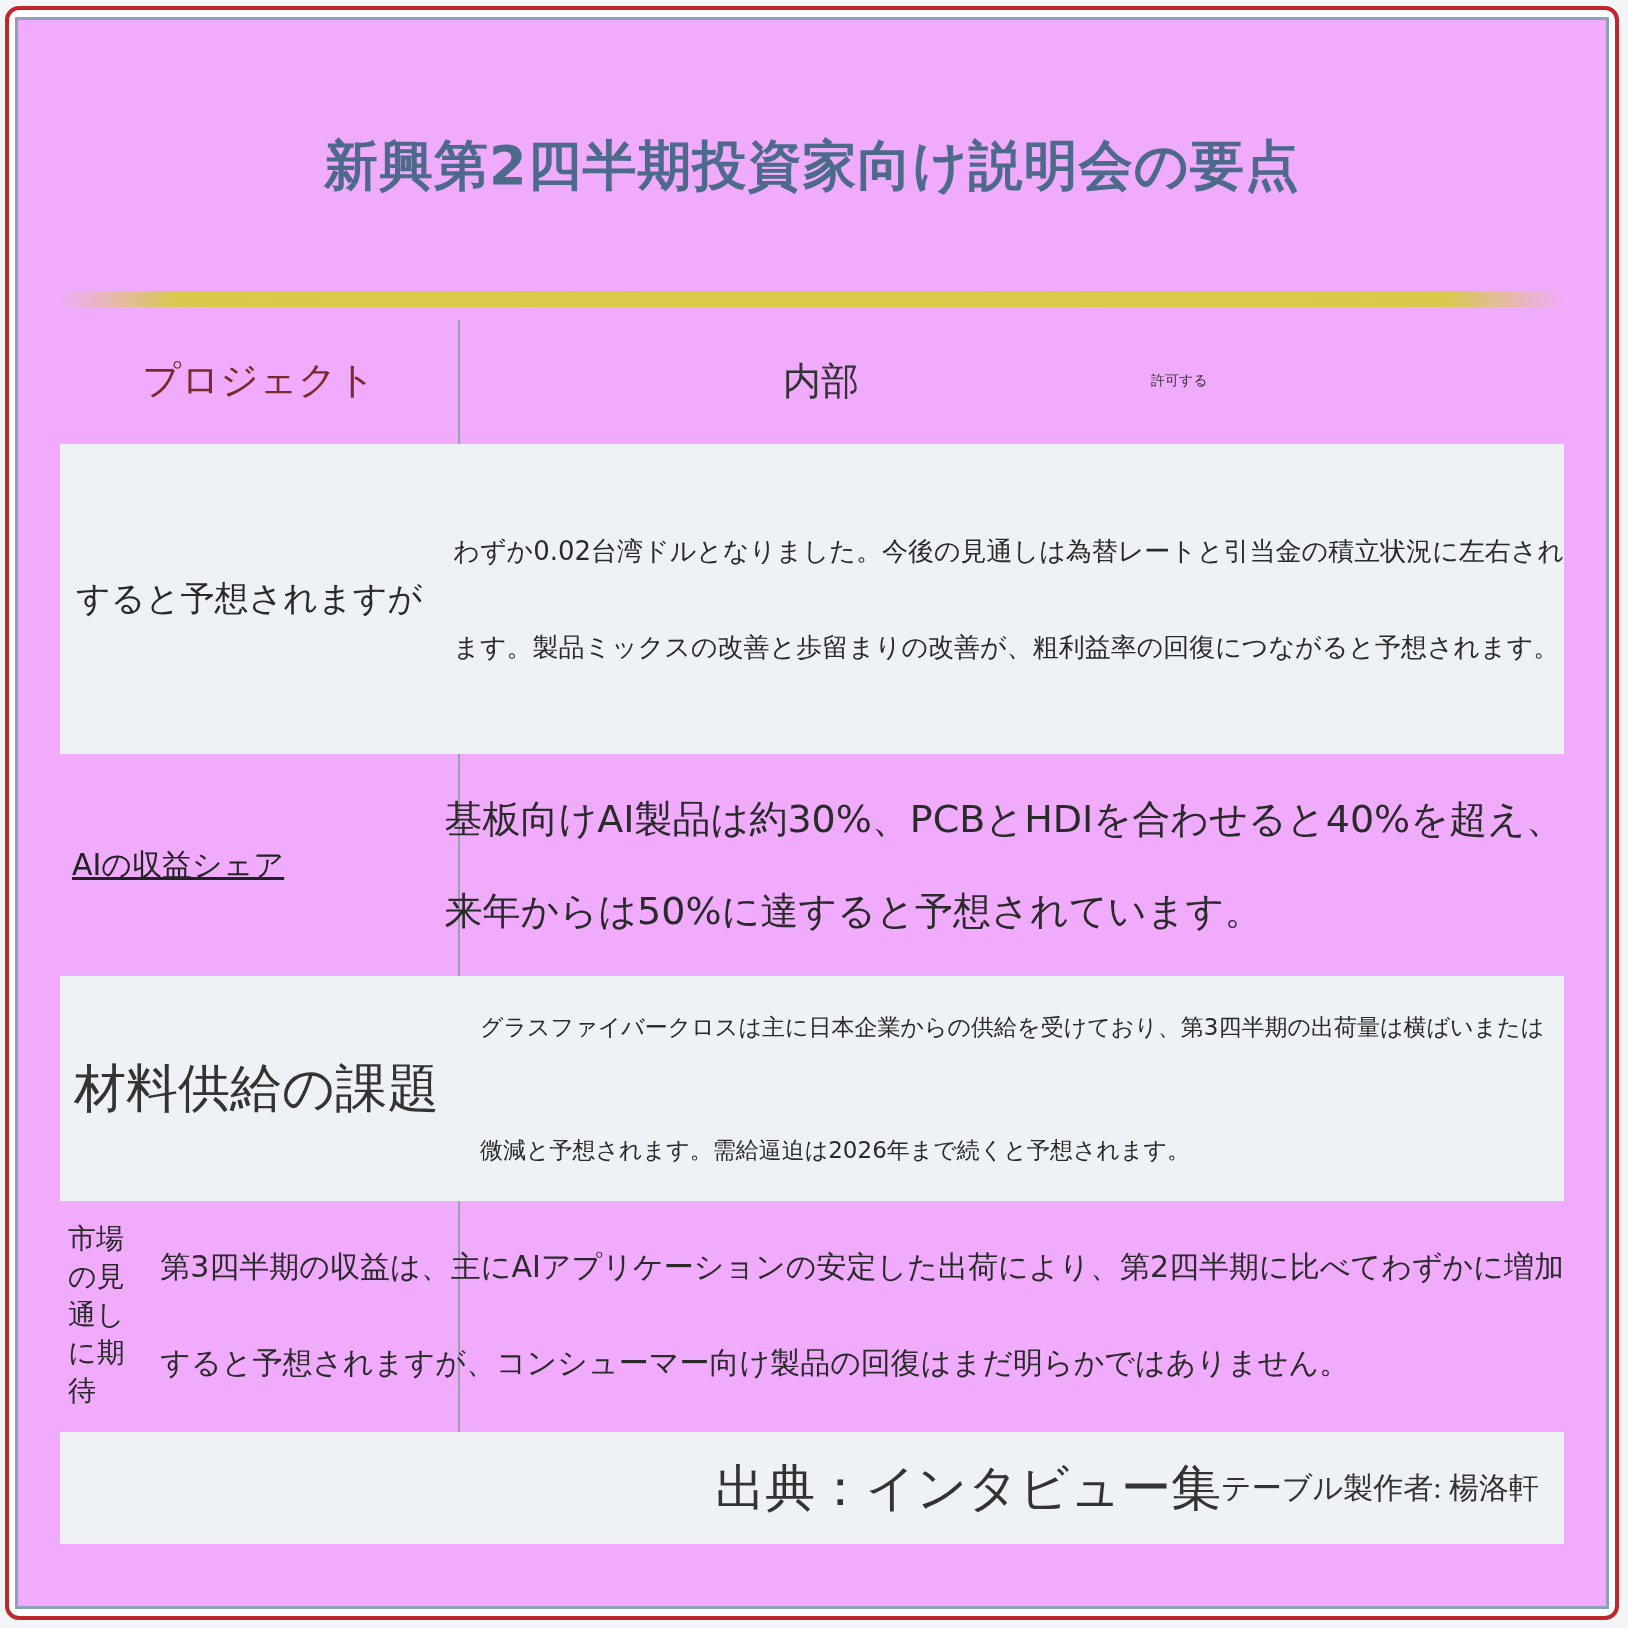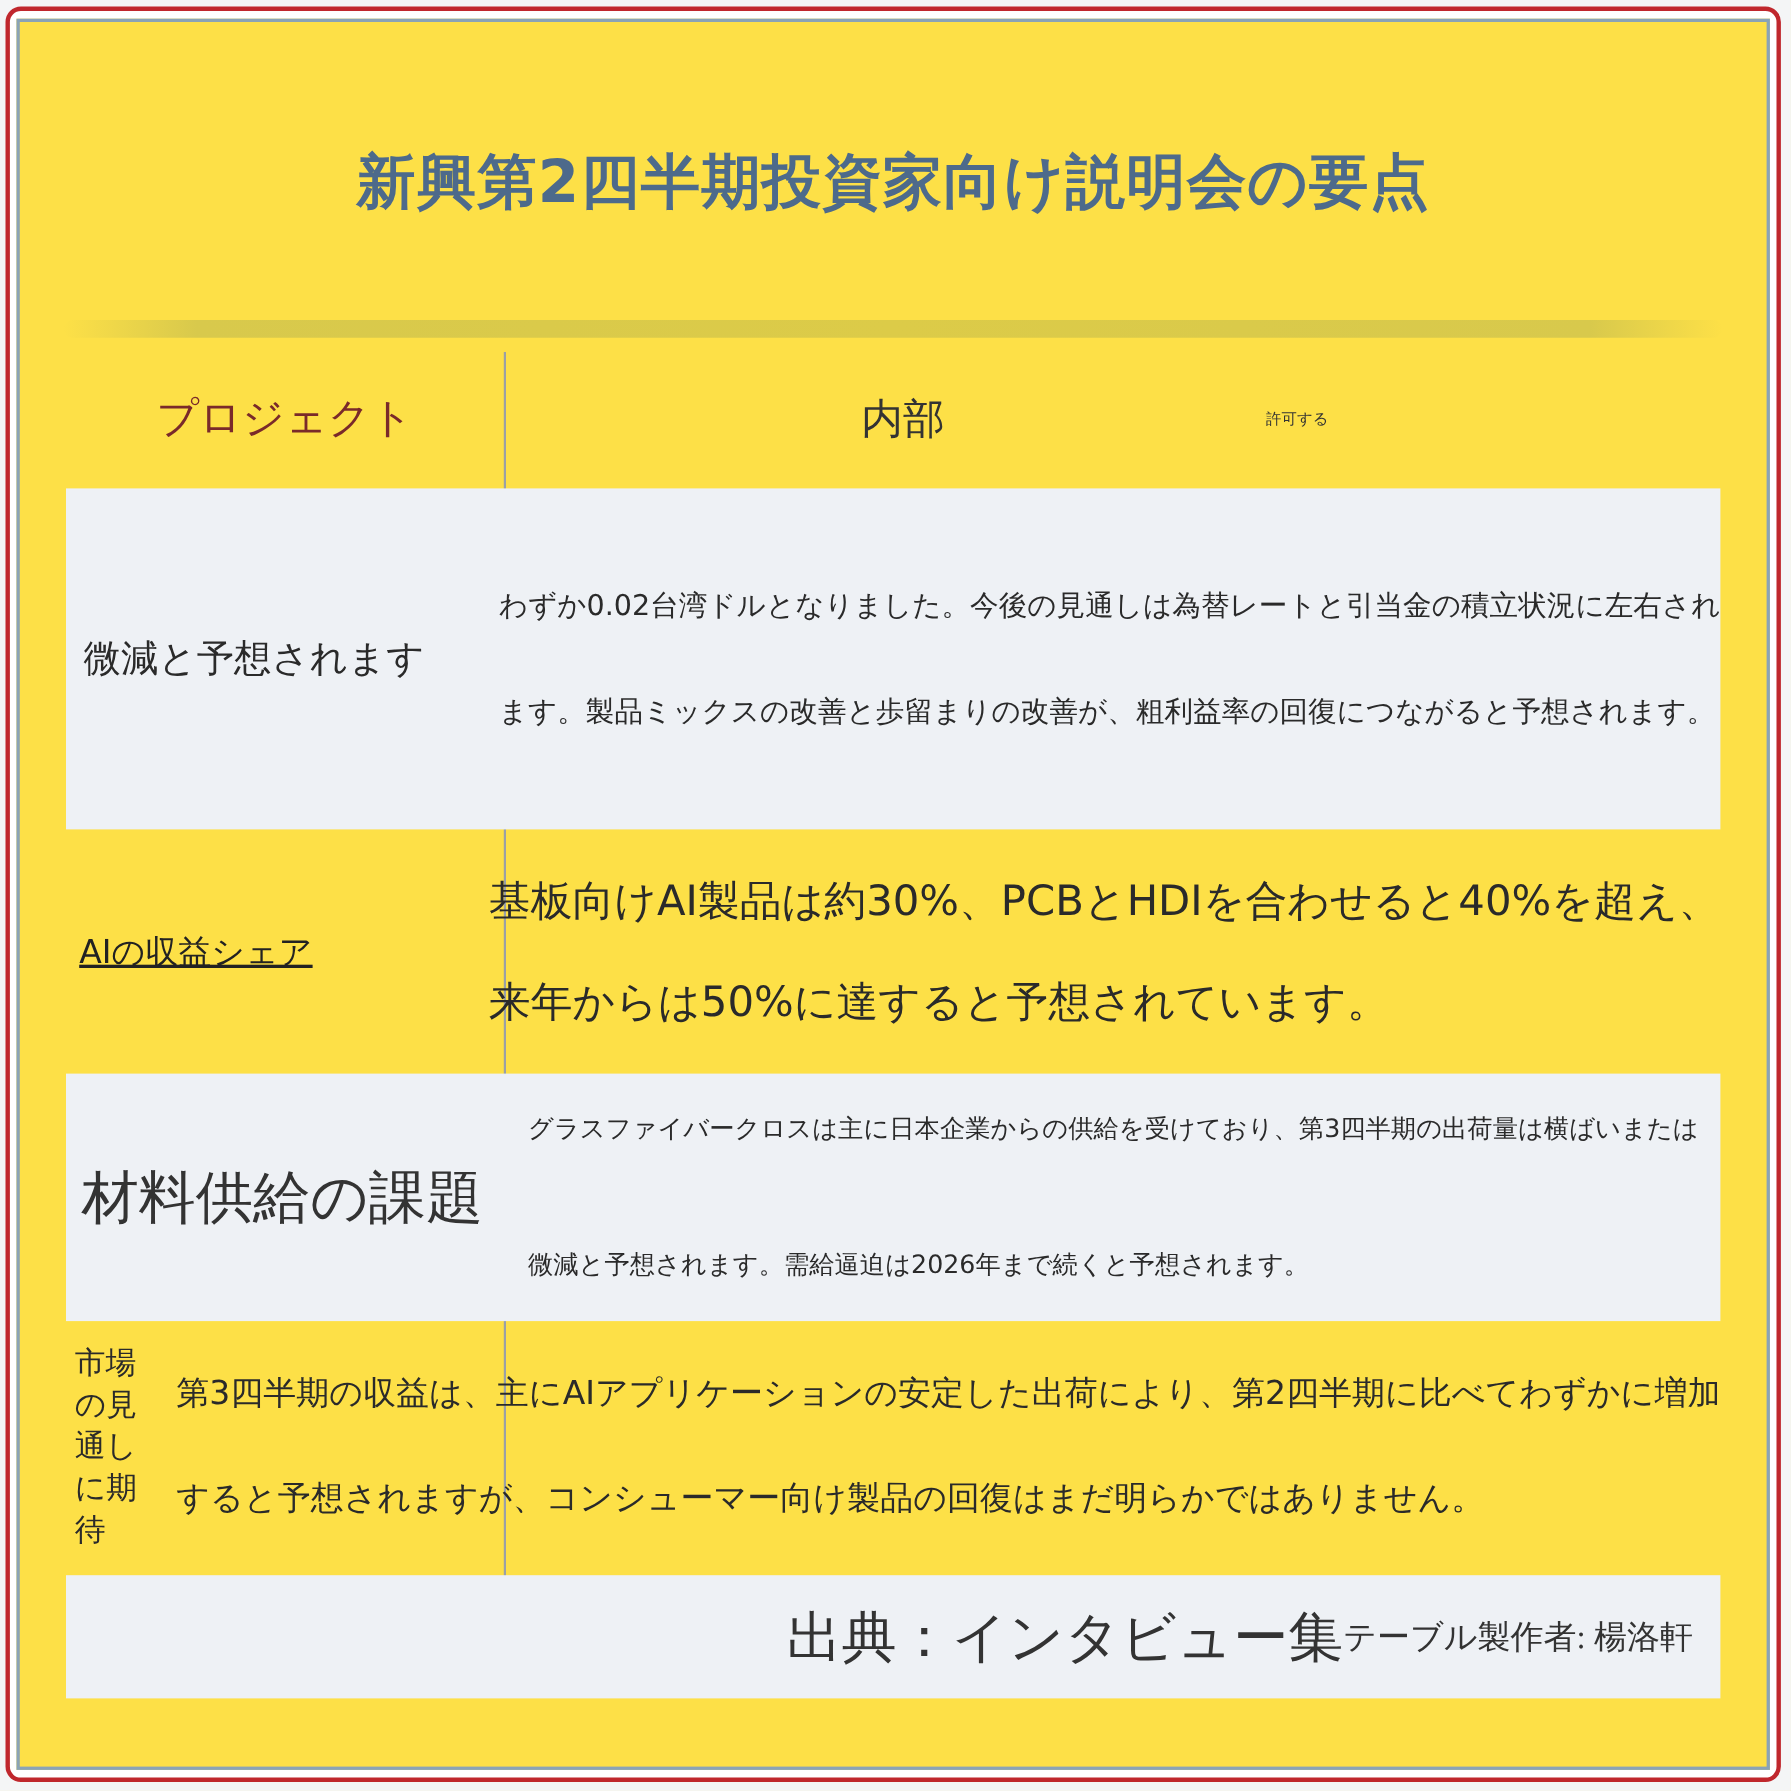--- a/index.html
+++ b/index.html
@@ -21,21 +21,21 @@
       border: 4px solid #c0272d;
       border-radius: 14px;
       box-sizing: border-box;
       background: #ffffff;
     }
     .frame-inner {
       position: absolute;
       left: 6px; top: 7px; right: 6px; bottom: 7px;
       border: 3px solid #8aa3b6;
       box-sizing: border-box;
-      background: #fde047;
+      background: #f0abfc;
     }
     .title {
       position: absolute;
       left: 0; right: 0;
       top: 110px;
       text-align: center;
       font-size: 54px;
       font-weight: bold;
       color: #4d6a8b;
       letter-spacing: 1px;
@@ -161,21 +161,21 @@
       <div class="row header-row">
         <div class="cell-left h-left">プロジェクト</div>
         <div class="cell-right h-right">
           <span class="col-title">内部</span>
           <span class="permit">許可する</span>
         </div>
       </div>
 
       <div class="row shaded r1">
         <div class="cell-left">
-          <span class="label-l1">微減と予想されます</span>
+          <span class="label-l1">すると予想されますが</span>
         </div>
         <div class="cell-right txt1">
           <div class="line">わずか0.02台湾ドルとなりました。今後の見通しは為替レートと引当金の積立状況に左右され</div>
           <div class="line">ます。製品ミックスの改善と歩留まりの改善が、粗利益率の回復につながると予想されます。</div>
         </div>
       </div>
 
       <div class="row r2">
         <div class="cell-left">
           <span class="label-l2">AIの収益シェア</span>

